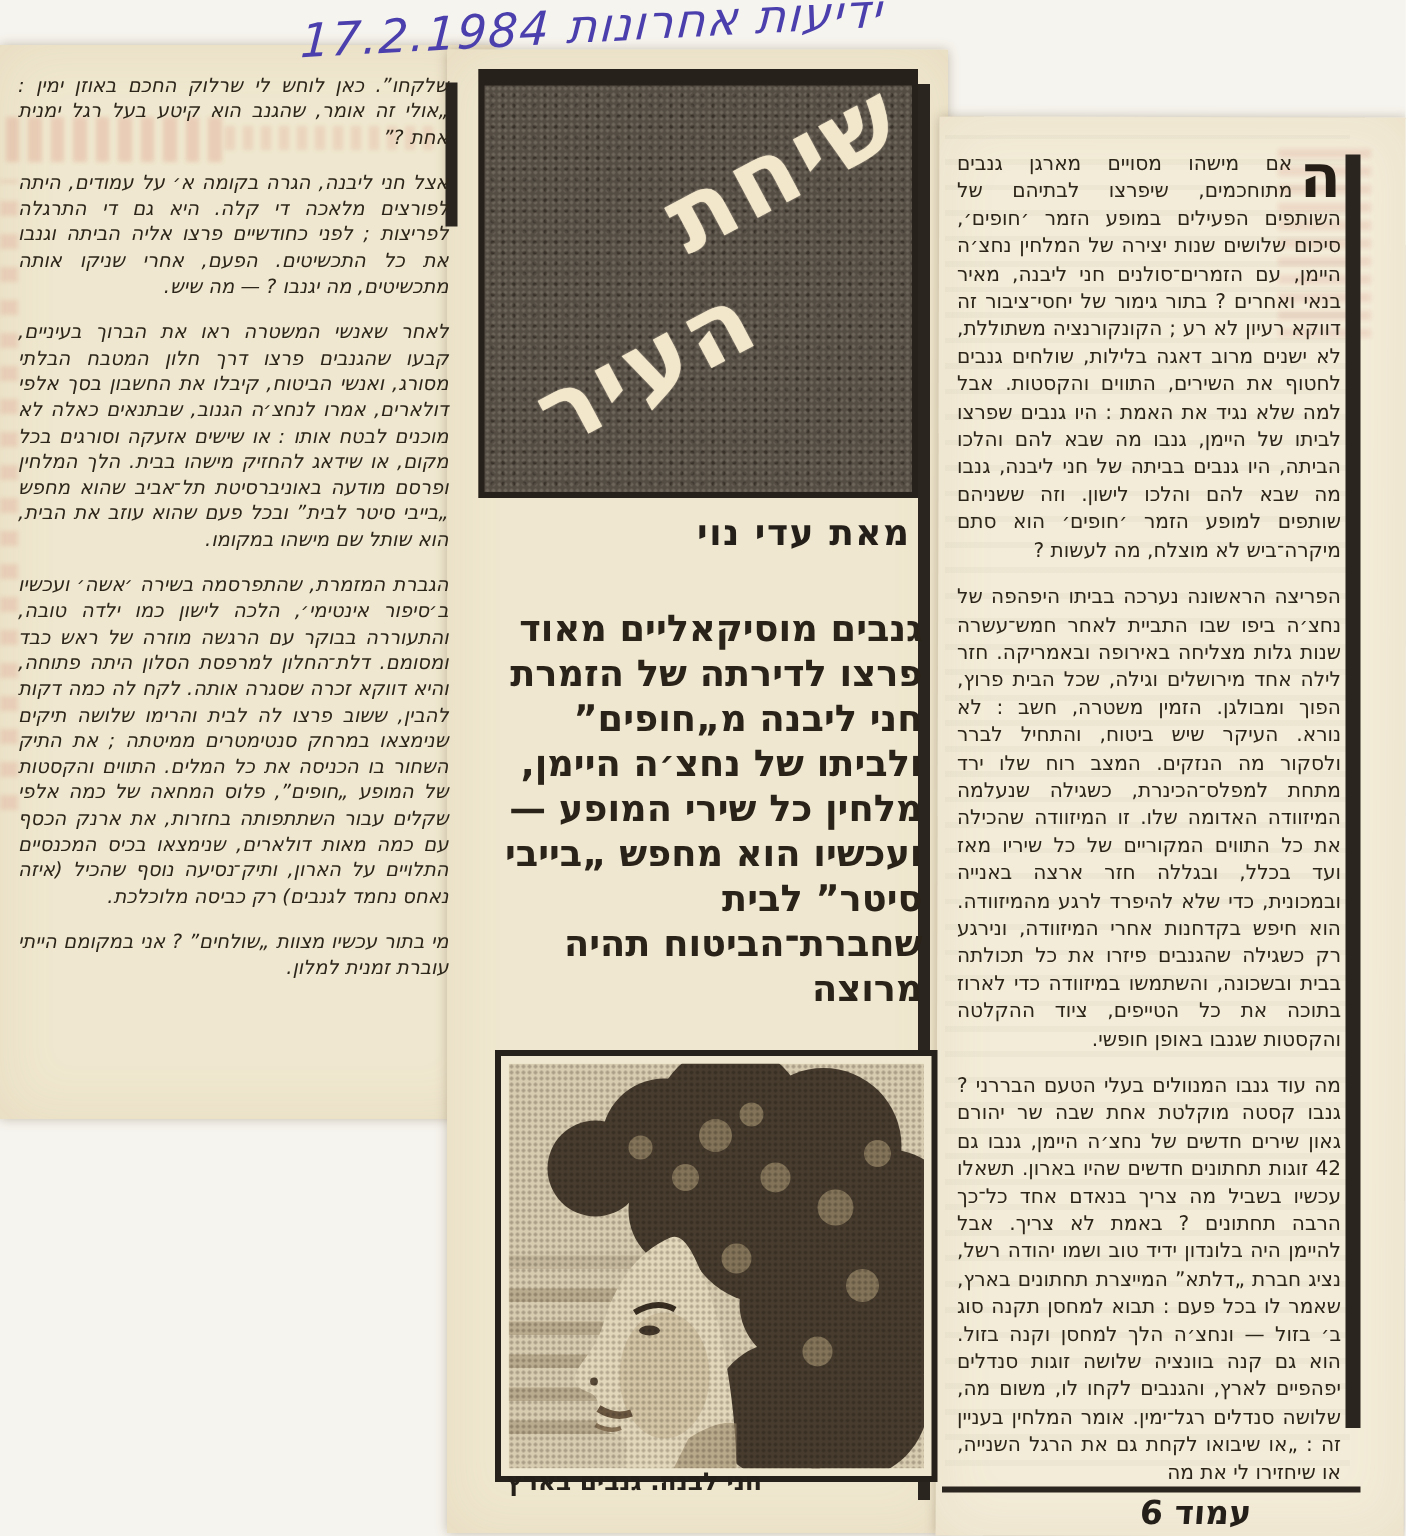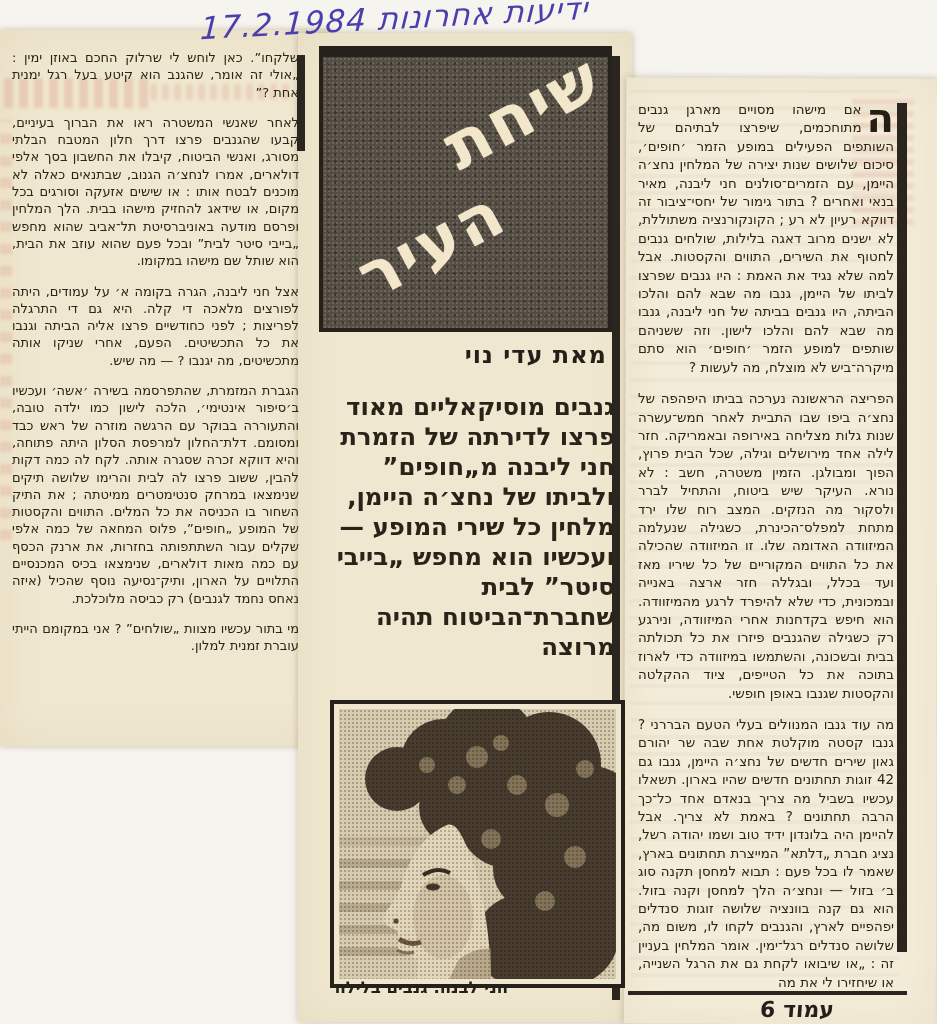--- a/index.html
+++ b/index.html
@@ -68,29 +68,29 @@
   .logo-line1{text-align:right;padding-left:10px;}
   .logo-line2{text-align:left;padding-right:6px;padding-left:26px;}
   
   .byline{
     left:325px;top:341px;width:282px;
     direction:rtl;text-align:right;
     font-weight:900;font-size:24px;letter-spacing:1px;
     color:#241f19;
   }
   .lede{
-    left:323px;top:392px;width:292px;
+    left:323px;top:404px;width:292px;
     direction:rtl;text-align:right;
     font-weight:700;font-size:24.5px;line-height:30px;
     color:#2a2319;
   }
   
   .bodycol{direction:rtl;text-align:justify;color:#2c2519;}
   .col-first{left:638px;top:101px;width:256px;font-size:13.4px;line-height:18.4px;}
-  .col-second{left:12px;top:49px;width:287px;font-size:13px;line-height:17.3px;}
+  .col-second{left:12px;top:49px;width:287px;font-size:13px;line-height:17.3px;font-style:italic;}
   .bodycol p{margin:0 0 13px 0;}
   .dropcap{
     float:right;font-size:40px;line-height:34px;font-weight:900;
     padding-left:5px;color:#241e16;
   }
   
   .photo-frame{
     left:330px;top:700px;width:277px;height:270px;
     border:4px solid #26211b;background:#efe7cf;padding:5px;box-sizing:content-box;
   }
@@ -147,22 +147,22 @@
 <div class="abs lede" dir="rtl">גנבים מוסיקאליים מאוד פרצו לדירתה של הזמרת חני ליבנה מ„חופים” ולביתו של נחצ׳ה היימן, מלחין כל שירי המופע — ועכשיו הוא מחפש „בייבי סיטר” לבית שחברת־הביטוח תהיה מרוצה</div>
 
 <div class="abs bodycol col-first" dir="rtl">
   <p><span class="dropcap">ה</span><span>אם מישהו מסויים מארגן גנבים מתוחכמים, שיפרצו לבתיהם של השותפים הפעילים במופע הזמר ׳חופים׳, סיכום שלושים שנות יצירה של המלחין נחצ׳ה היימן, עם הזמרים־סולנים חני ליבנה, מאיר בנאי ואחרים ? בתור גימור של יחסי־ציבור זה דווקא רעיון לא רע ; הקונקורנציה משתוללת, לא ישנים מרוב דאגה בלילות, שולחים גנבים לחטוף את השירים, התווים והקסטות. אבל למה שלא נגיד את האמת : היו גנבים שפרצו לביתו של היימן, גנבו מה שבא להם והלכו הביתה, היו גנבים בביתה של חני ליבנה, גנבו מה שבא להם והלכו לישון. וזה ששניהם שותפים למופע הזמר ׳חופים׳ הוא סתם מיקרה־ביש לא מוצלח, מה לעשות ?</span></p>
   <p>הפריצה הראשונה נערכה בביתו היפהפה של נחצ׳ה ביפו שבו התביית לאחר חמש־עשרה שנות גלות מצליחה באירופה ובאמריקה. חזר לילה אחד מירושלים וגילה, שכל הבית פרוץ, הפוך ומבולגן. הזמין משטרה, חשב : לא נורא. העיקר שיש ביטוח, והתחיל לברר ולסקור מה הנזקים. המצב רוח שלו ירד מתחת למפלס־הכינרת, כשגילה שנעלמה המיזוודה האדומה שלו. זו המיזוודה שהכילה את כל התווים המקוריים של כל שיריו מאז ועד בכלל, ובגללה חזר ארצה באנייה ובמכונית, כדי שלא להיפרד לרגע מהמיזוודה. הוא חיפש בקדחנות אחרי המיזוודה, ונירגע רק כשגילה שהגנבים פיזרו את כל תכולתה בבית ובשכונה, והשתמשו במיזוודה כדי לארוז בתוכה את כל הטייפים, ציוד ההקלטה והקסטות שגנבו באופן חופשי.</p>
   <p>מה עוד גנבו המנוולים בעלי הטעם הבררני ? גנבו קסטה מוקלטת אחת שבה שר יהורם גאון שירים חדשים של נחצ׳ה היימן, גנבו גם 42 זוגות תחתונים חדשים שהיו בארון. תשאלו עכשיו בשביל מה צריך בנאדם אחד כל־כך הרבה תחתונים ? באמת לא צריך. אבל להיימן היה בלונדון ידיד טוב ושמו יהודה רשל, נציג חברת „דלתא” המייצרת תחתונים בארץ, שאמר לו בכל פעם : תבוא למחסן תקנה סוג ב׳ בזול — ונחצ׳ה הלך למחסן וקנה בזול. הוא גם קנה בוונציה שלושה זוגות סנדלים יפהפיים לארץ, והגנבים לקחו לו, משום מה, שלושה סנדלים רגל־ימין. אומר המלחין בעניין זה : „או שיבואו לקחת גם את הרגל השנייה, או שיחזירו לי את מה</p>
 </div>
 
 <div class="abs bodycol col-second" dir="rtl">
   <p>שלקחו”. כאן לוחש לי שרלוק החכם באוזן ימין : „אולי זה אומר, שהגנב הוא קיטע בעל רגל ימנית אחת ?”</p>
+  <p>אצל חני ליבנה, הגרה בקומה א׳ על עמודים, היתה לפורצים מלאכה די קלה. היא גם די התרגלה לפריצות ; לפני כחודשיים פרצו אליה הביתה וגנבו את כל התכשיטים. הפעם, אחרי שניקו אותה מתכשיטים, מה יגנבו ? — מה שיש.</p>
   <p>לאחר שאנשי המשטרה ראו את הברוך בעיניים, קבעו שהגנבים פרצו דרך חלון המטבח הבלתי מסורג, ואנשי הביטוח, קיבלו את החשבון בסך אלפי דולארים, אמרו לנחצ׳ה הגנוב, שבתנאים כאלה לא מוכנים לבטח אותו : או שישים אזעקה וסורגים בכל מקום, או שידאג להחזיק מישהו בבית. הלך המלחין ופרסם מודעה באוניברסיטת תל־אביב שהוא מחפש „בייבי סיטר לבית” ובכל פעם שהוא עוזב את הבית, הוא שותל שם מישהו במקומו.</p>
-  <p>אצל חני ליבנה, הגרה בקומה א׳ על עמודים, היתה לפורצים מלאכה די קלה. היא גם די התרגלה לפריצות ; לפני כחודשיים פרצו אליה הביתה וגנבו את כל התכשיטים. הפעם, אחרי שניקו אותה מתכשיטים, מה יגנבו ? — מה שיש.</p>
   <p>הגברת המזמרת, שהתפרסמה בשירה ׳אשה׳ ועכשיו ב׳סיפור אינטימי׳, הלכה לישון כמו ילדה טובה, והתעוררה בבוקר עם הרגשה מוזרה של ראש כבד ומסומם. דלת־החלון למרפסת הסלון היתה פתוחה, והיא דווקא זכרה שסגרה אותה. לקח לה כמה דקות להבין, ששוב פרצו לה לבית והרימו שלושה תיקים שנימצאו במרחק סנטימטרים ממיטתה ; את התיק השחור בו הכניסה את כל המלים. התווים והקסטות של המופע „חופים”, פלוס המחאה של כמה אלפי שקלים עבור השתתפותה בחזרות, את ארנק הכסף עם כמה מאות דולארים, שנימצאו בכיס המכנסיים התלויים על הארון, ותיק־נסיעה נוסף שהכיל (איזה נאחס נחמד לגנבים) רק כביסה מלוכלכת.</p>
   <p>מי בתור עכשיו מצוות „שולחים” ? אני במקומם הייתי עוברת זמנית למלון.</p>
 </div>
 
 <div class="abs photo-frame">
   <div class="photo-area">
     <svg width="277" height="270" viewBox="0 0 277 270">
       <rect x="0" y="0" width="277" height="270" fill="#d7cbb0"></rect>
 
       <g opacity="0.55">
@@ -214,15 +214,15 @@
       <ellipse cx="94" cy="178" rx="7" ry="3.4" fill="#43372a"></ellipse>
 
       <circle cx="57" cy="212" r="2.6" fill="#594a38"></circle>
       <path d="M60,230 q11,7 22,3" stroke="#6d5942" stroke-width="5" fill="none"></path>
       <path d="M58,241 q9,5 17,2" stroke="#8a7458" stroke-width="3" fill="none"></path>
     </svg>
     <div class="halftone"></div>
   </div>
 </div>
 
-<div class="abs caption" dir="rtl">חני לבנה. גנבים בלילה</div>
+<div class="abs caption" dir="rtl">חני לבנה. גנבים בארץ</div>
 
 <div class="abs pagenum" dir="rtl">עמוד 6</div>
 
 </body></html>

